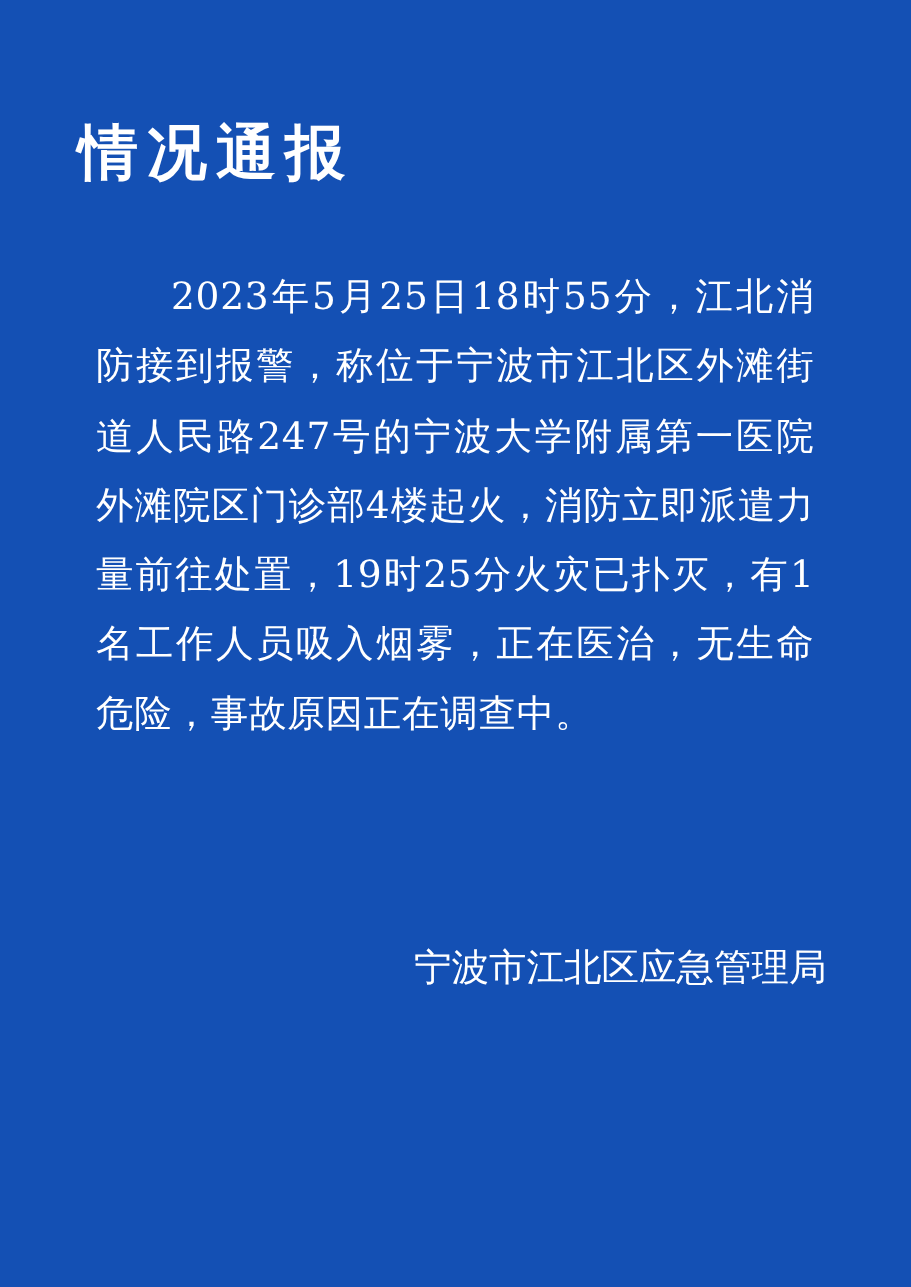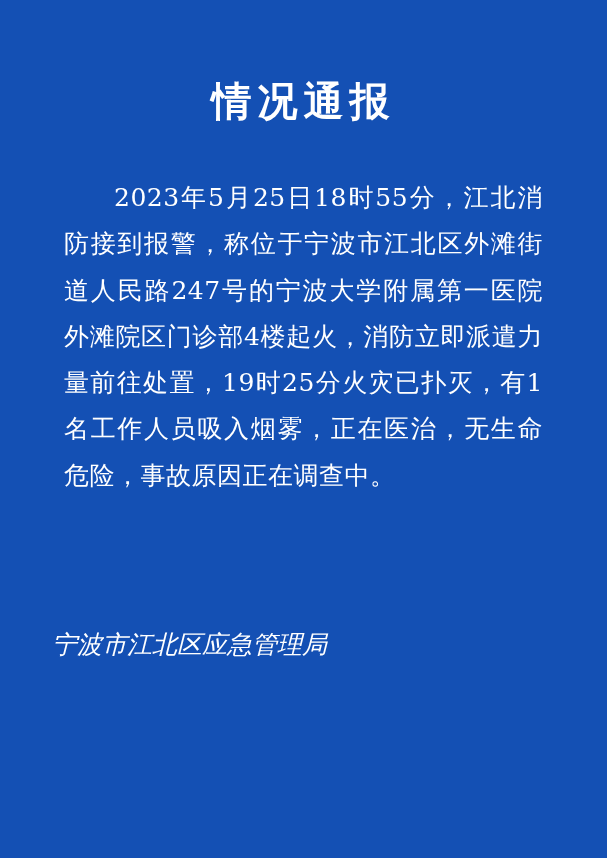--- a/index.html
+++ b/index.html
@@ -16,21 +16,20 @@
   .notice {
     width: 607px;
     height: 858px;
     box-sizing: border-box;
     padding: 60px 52px 40px 52px;
     display: flex;
     flex-direction: column;
     color: #ffffff;
   }
   .notice-title {
-    text-align: center;
     font-size: 40px;
     font-weight: bold;
     letter-spacing: 6px;
     margin-top: 14px;
     margin-bottom: 34px;
     color: #ffffff;
   }
   .notice-body {
     font-size: 25px;
     line-height: 1.85;
@@ -41,27 +40,26 @@
   }
   .notice-body p {
     margin: 12px;
     text-indent: 2em;
   }
   .spacer {
     flex: 1 1 auto;
     min-height: 30px;
   }
   .signature {
-    text-align: left;
+    text-align: right;
     font-size: 25px;
     line-height: 1.85;
     color: #ffffff;
     padding-right: 4px;
     margin-bottom: 150px;
-    font-style: italic;
   }
   .signature div {
     white-space: nowrap;
   }
 </style>
 </head>
 <body>
 
 <div class="notice">
   <h1 class="notice-title">情况通报</h1>

